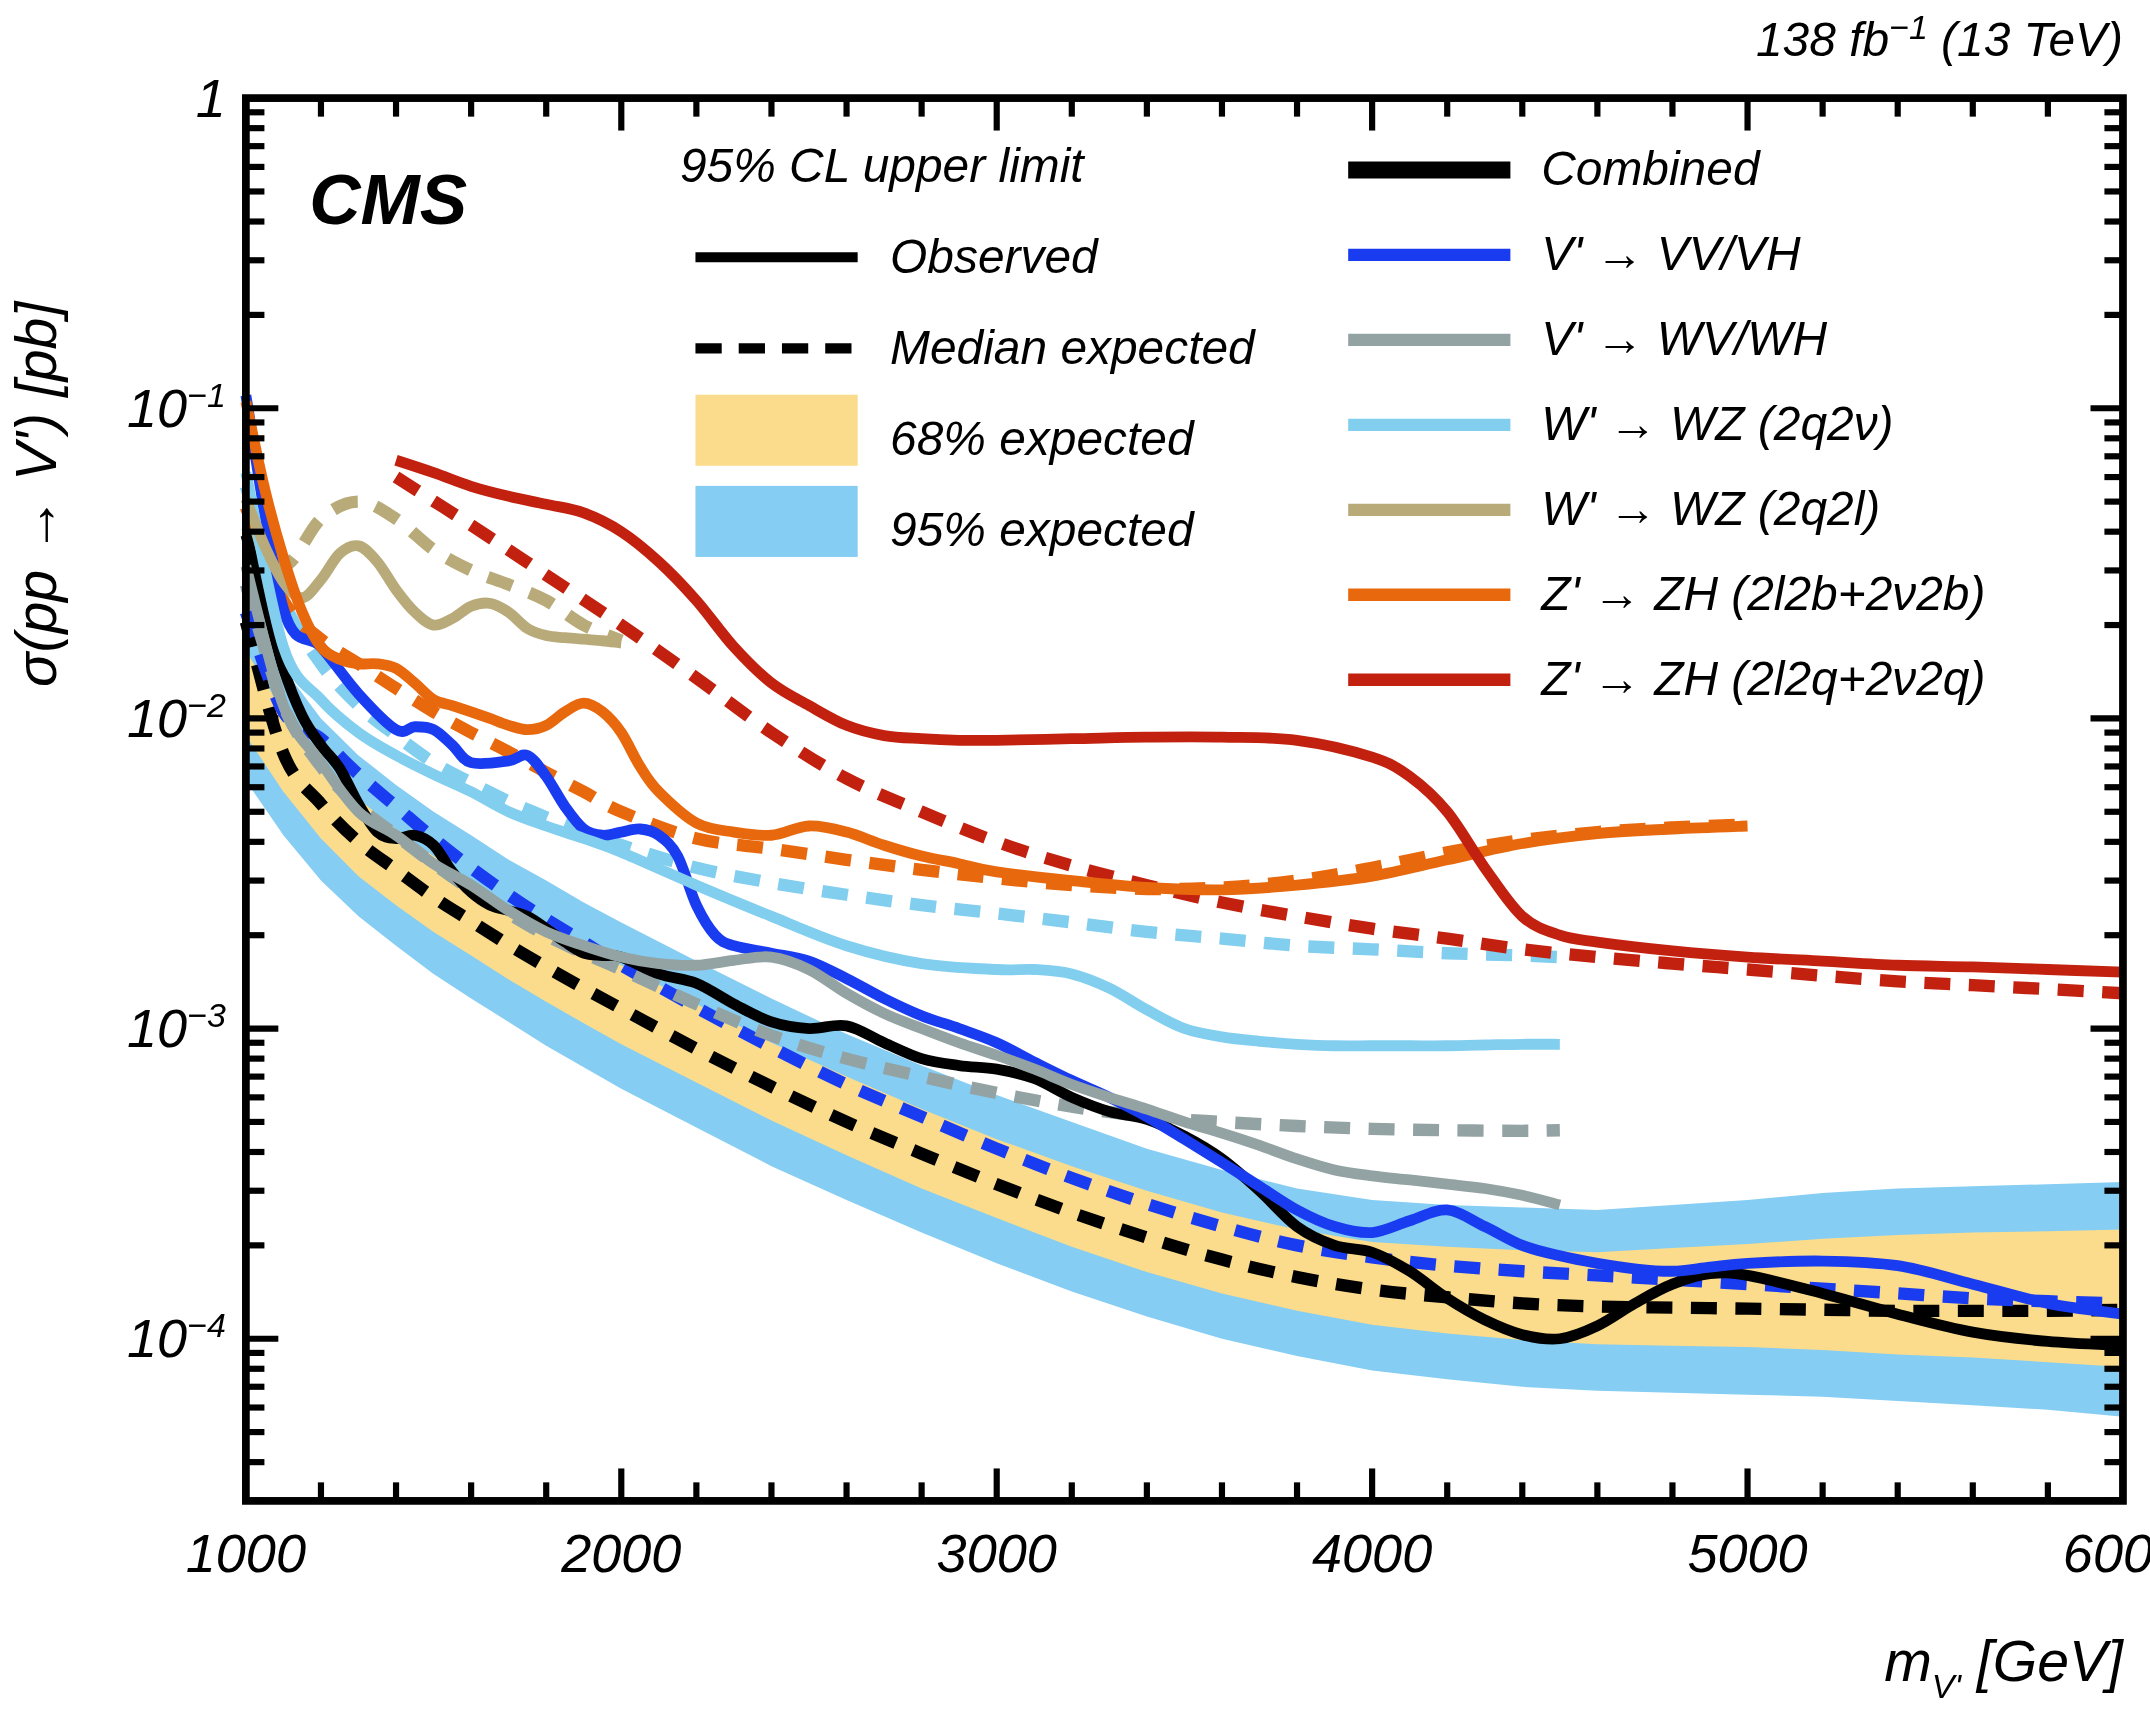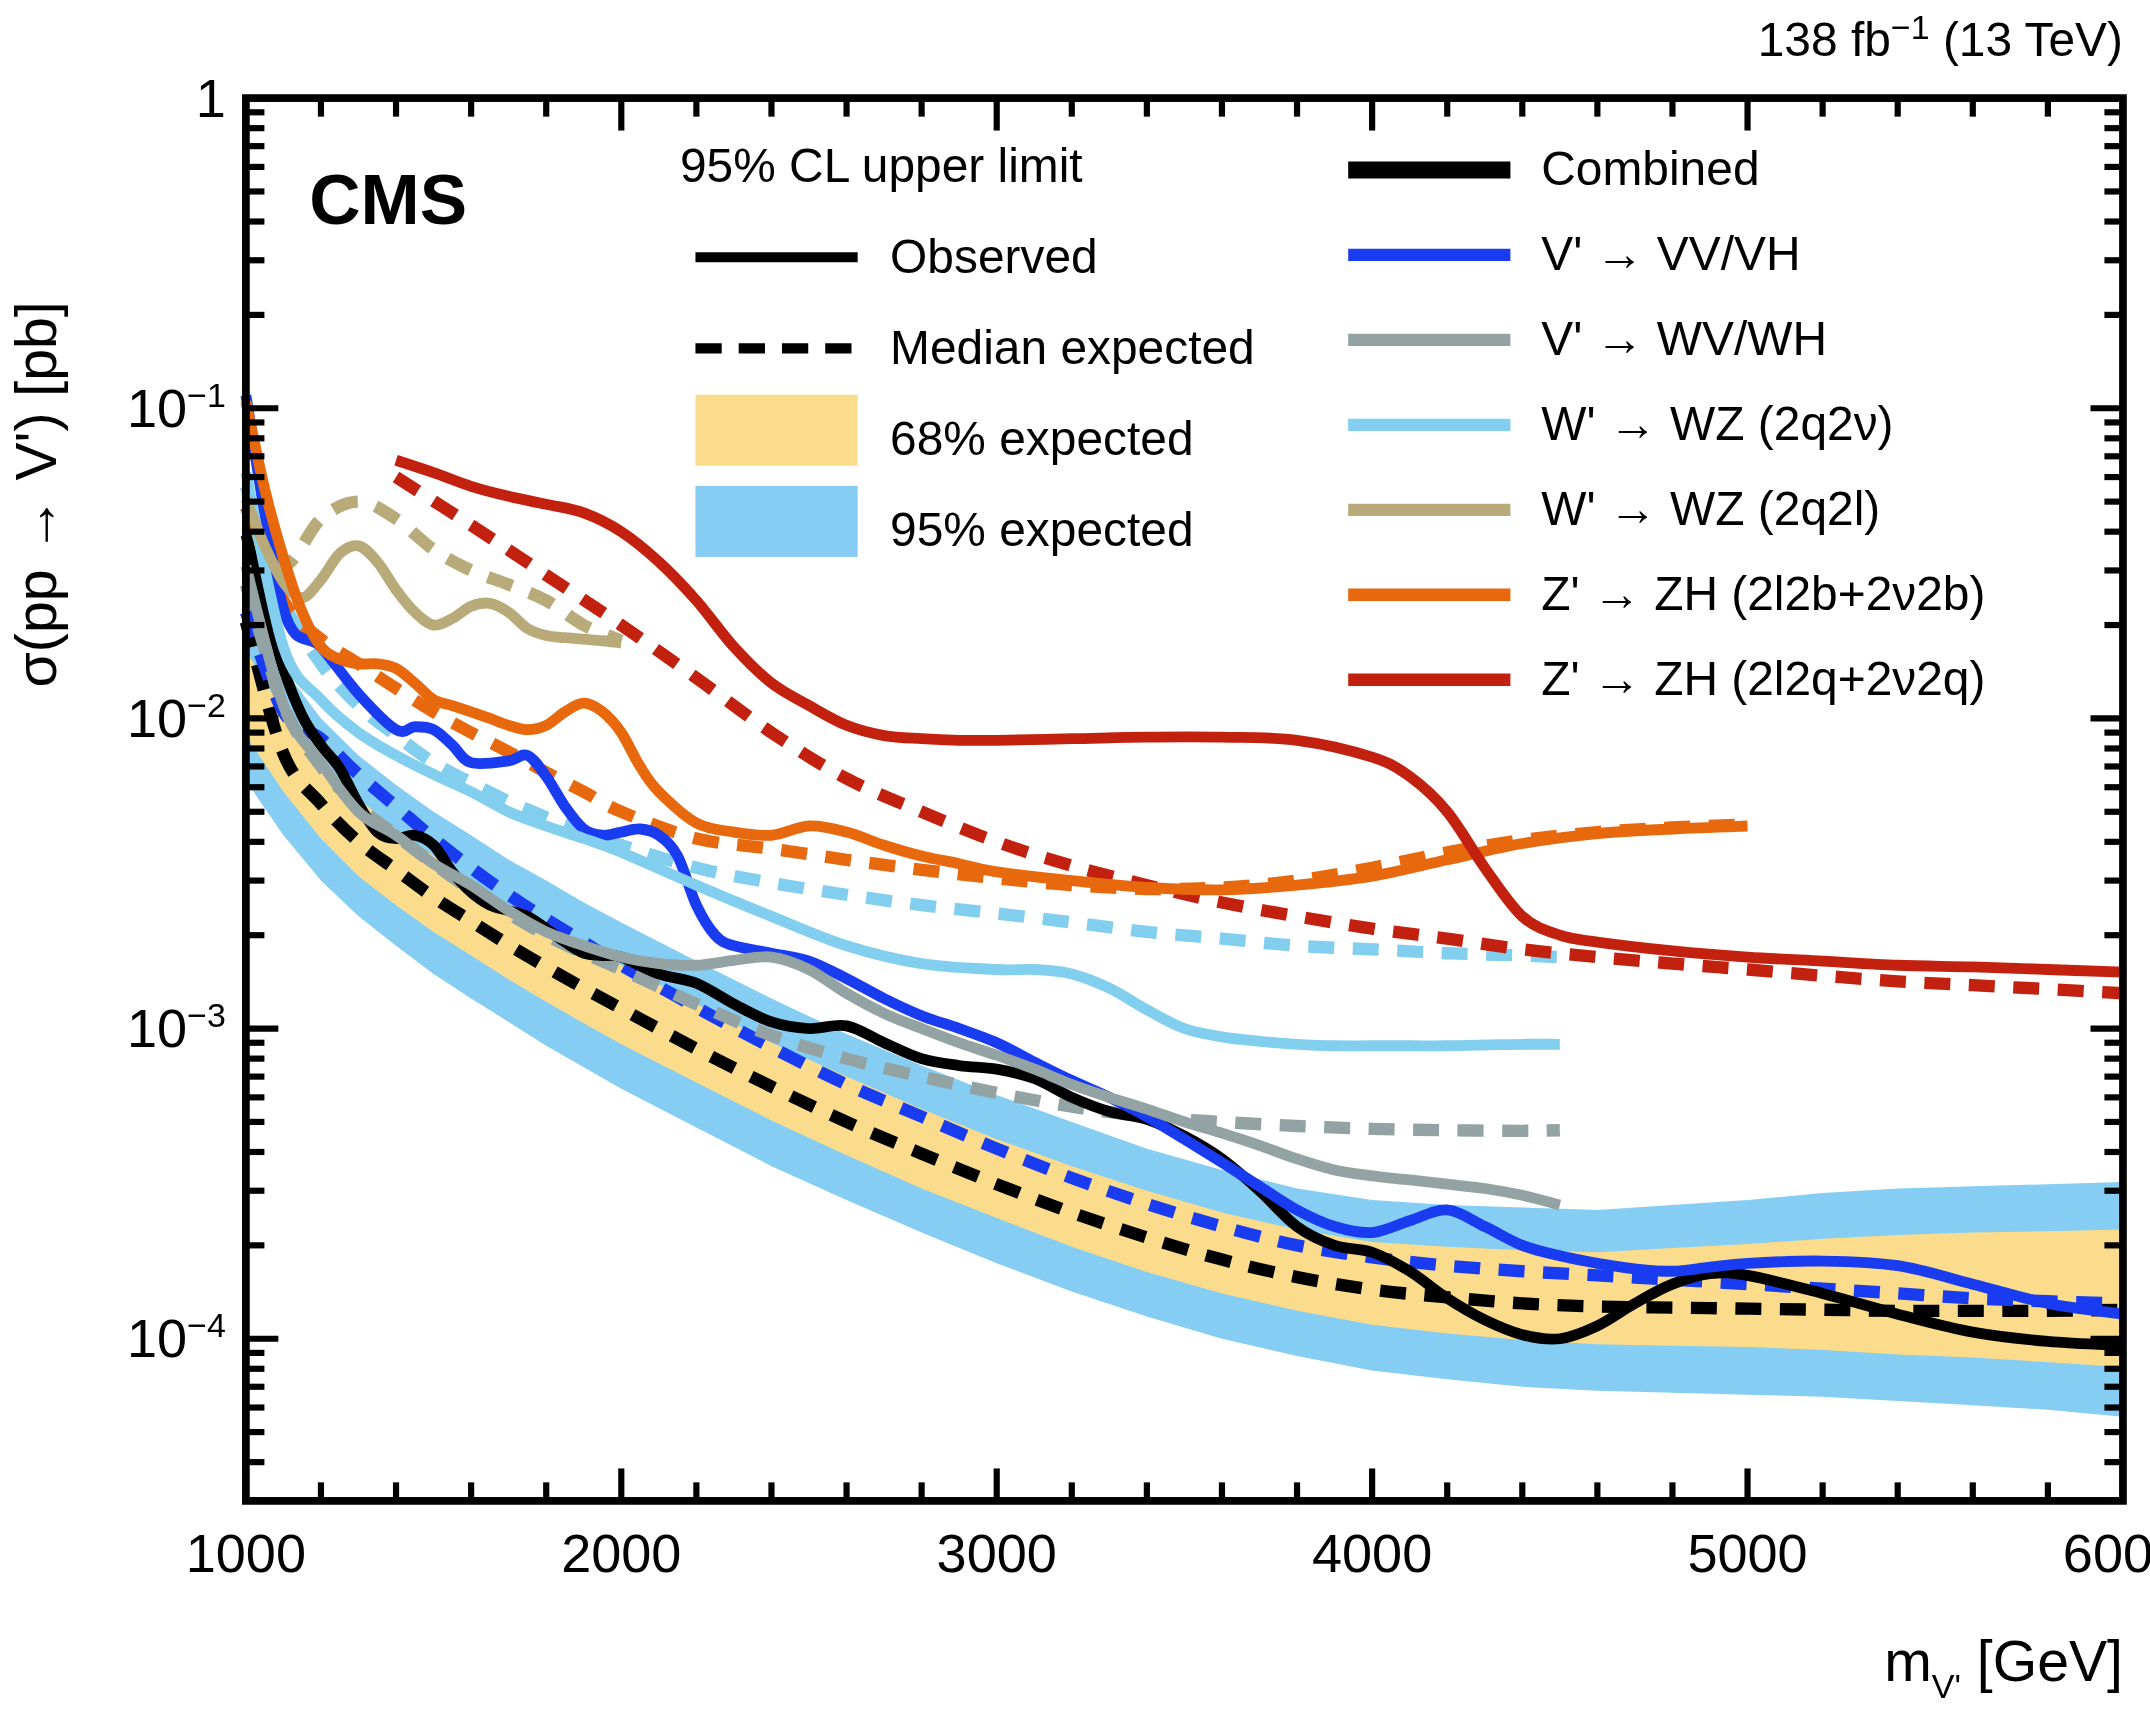--- a/index.html
+++ b/index.html
@@ -1,17 +1,17 @@
 <!DOCTYPE html>
 <html style="font-size:12.4px"><head>
 <meta charset="utf-8">
 <style>
   html,body{margin:0;padding:0;background:#ffffff;}
   body{width:2151px;height:1711px;font-family:"Liberation Sans",sans-serif;color:#000;overflow:hidden;}
-  #root{position:relative;width:2151px;height:1711px;}
+  #root{position:relative;width:2151px;height:1711px;font-style:italic;}
   svg{display:block;}
   text{font-family:"Liberation Sans",sans-serif;fill:#000;}
   .tick-label{font-size:70px;}
   .hdr{font-size:62px;}
   .cms{font-size:92px;font-weight:bold;}
   .leg{font-size:62px;}
   .axttl{font-size:74px;}
   .sup{font-size:44px;}
 </style>
 </head>

